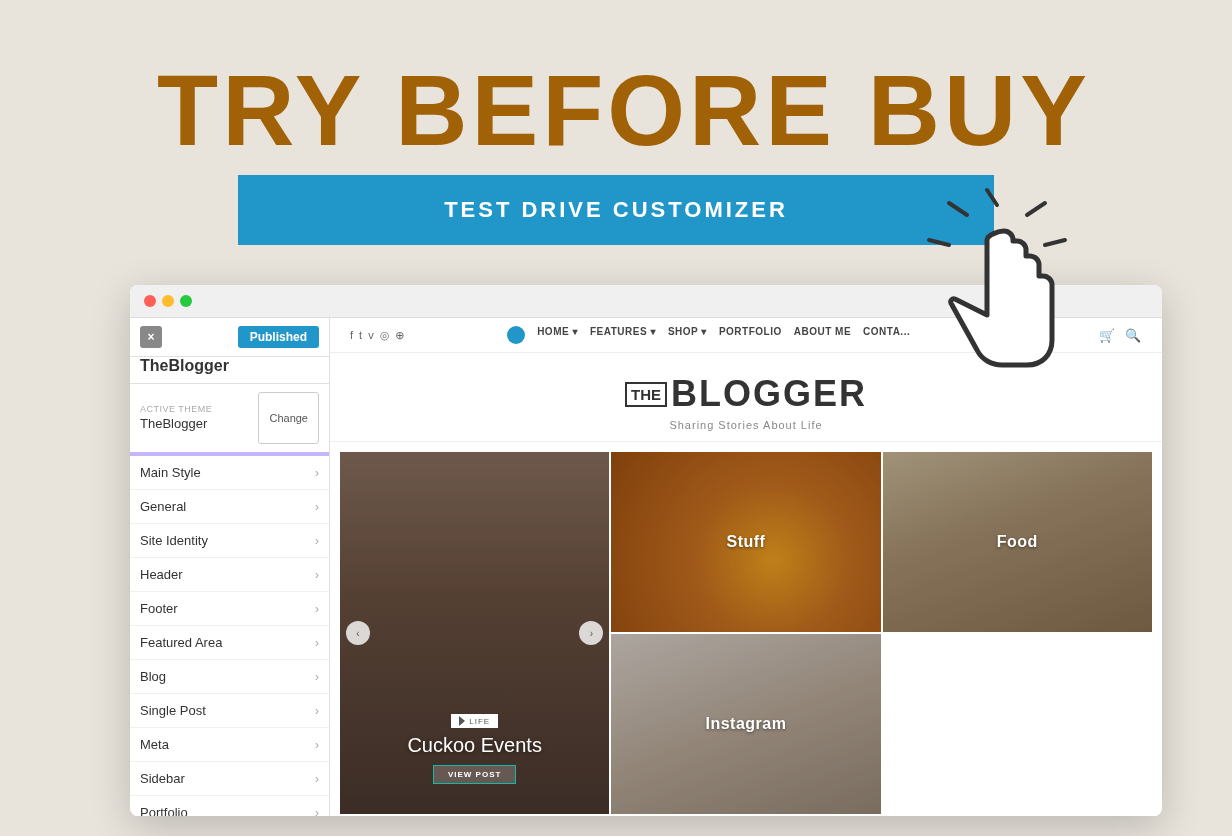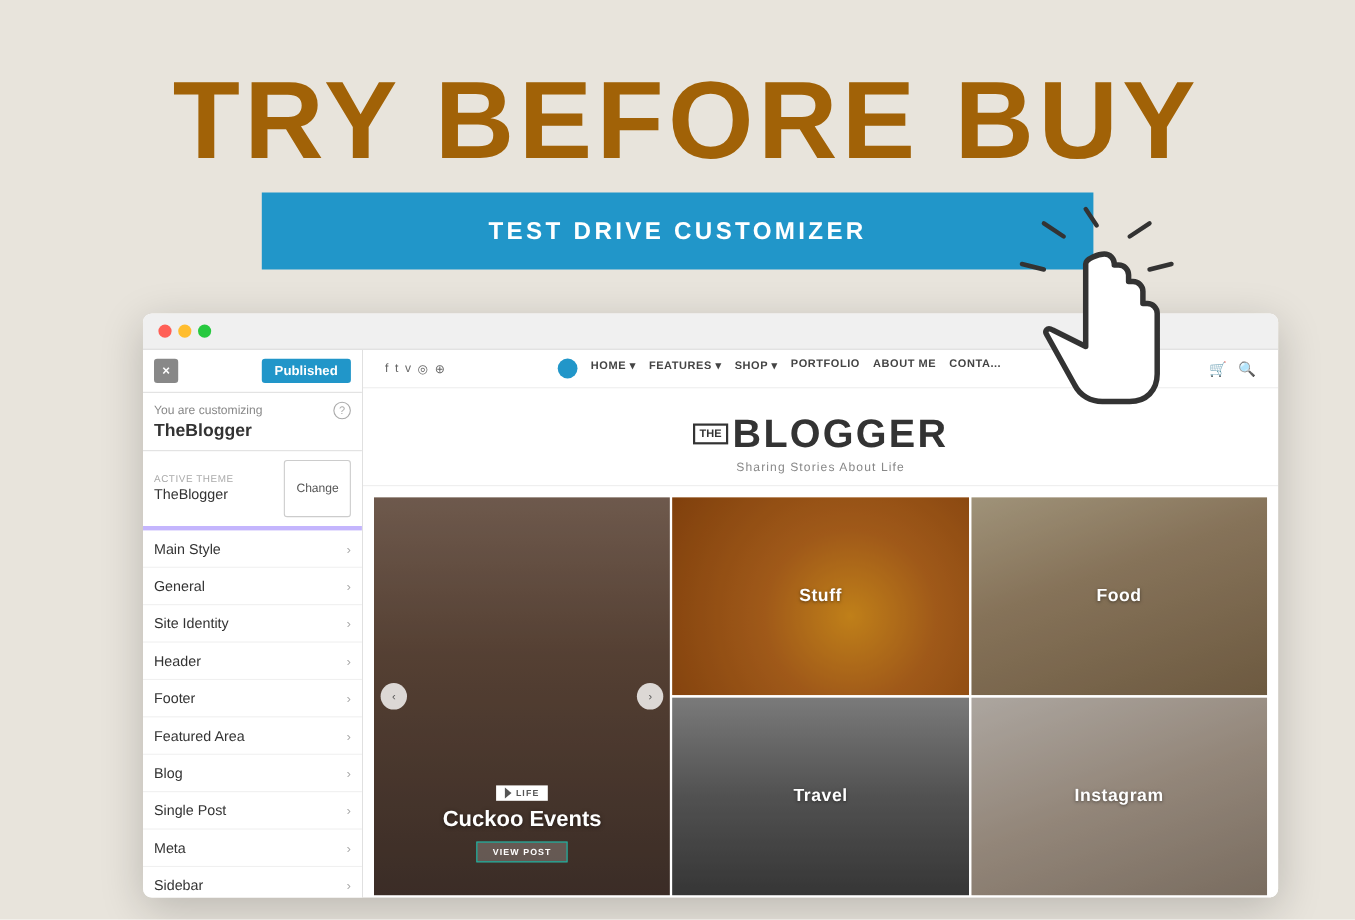--- a/index.html
+++ b/index.html
@@ -268,21 +268,21 @@
       border-bottom: 1px solid #eee;
     }
     .site-logo {
       display: inline-flex;
       align-items: center;
       gap: 4px;
     }
     .logo-box {
       border: 2px solid #333;
       padding: 2px 4px;
-      font-size: 10px;
+      font-size: 15px;
       font-weight: 700;
       color: #333;
     }
     .logo-text {
       font-size: 36px;
       font-weight: 900;
       color: #333;
       letter-spacing: 2px;
       text-align: right;
     }
@@ -333,42 +333,42 @@
       left: 0;
       right: 0;
       display: flex;
       flex-direction: column;
       align-items: center;
     }
     .life-tag {
       background: white;
       color: #555;
       font-size: 8px;
-      font-weight: 700;
+      font-weight: 400;
       padding: 2px 8px;
       letter-spacing: 1px;
       text-transform: uppercase;
       display: flex;
       align-items: center;
       gap: 4px;
       margin-bottom: 6px;
     }
     .life-tag::before {
       content: '';
       display: inline-block;
       width: 0;
       height: 0;
       border-top: 5px solid transparent;
       border-bottom: 5px solid transparent;
       border-left: 6px solid #555;
     }
     .slide-title {
       color: white;
       font-size: 20px;
-      font-weight: 700;
+      font-weight: 400;
       text-shadow: 0 1px 4px rgba(0,0,0,0.5);
       margin-bottom: 8px;
     }
     .view-post-btn {
       background: rgba(255,255,255,0.2);
       border: 1px solid #14b8a6;
       color: white;
       font-size: 8px;
       font-weight: 700;
       padding: 4px 14px;
@@ -473,24 +473,20 @@
 
   <div class="browser-content">
 
     <div class="customizer-sidebar">
 
       <div class="customizer-header">
         <button class="close-btn">×</button>
         <button class="published-btn">Published</button>
       </div>
 
-      <div class="customizing-label">
-        <span>You are customizing</span>
-        <span class="info-icon">?</span>
-      </div>
       <div class="customizing-name">TheBlogger</div>
 
       <div class="active-theme-section">
         <div>
           <span class="active-theme-label">ACTIVE THEME</span>
           <span class="active-theme-name">TheBlogger</span>
         </div>
         <button class="change-btn">Change</button>
       </div>
 
@@ -598,26 +594,20 @@
           </div>
         </div>
 
         <div class="grid-item">
           <div class="food-bg"></div>
           <div class="grid-overlay">
             <span class="grid-label">Food</span>
           </div>
         </div>
 
-        <div class="grid-item">
-          <div class="travel-bg"></div>
-          <div class="grid-overlay">
-            <span class="grid-label">Travel</span>
-          </div>
-        </div>
 
         <div class="grid-item">
           <div class="instagram-bg"></div>
           <div class="grid-overlay">
             <span class="grid-label">Instagram</span>
           </div>
         </div>
       </div>
     </div>
   </div>

